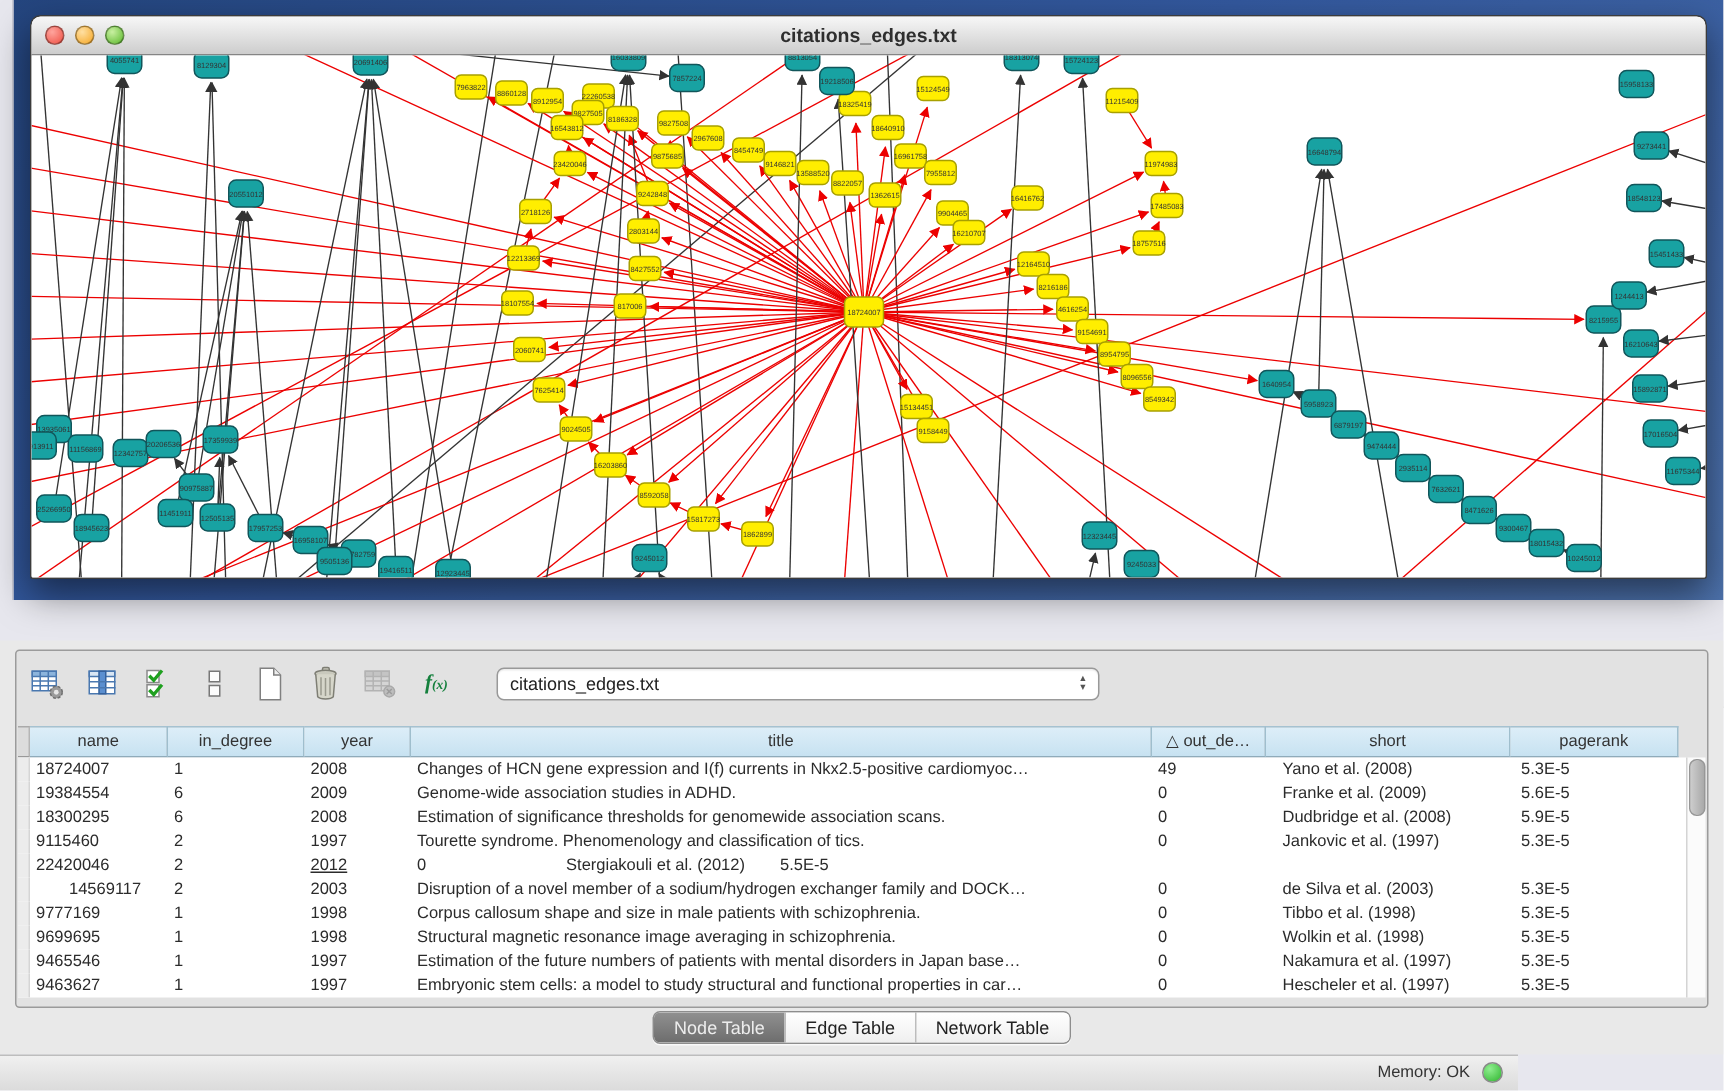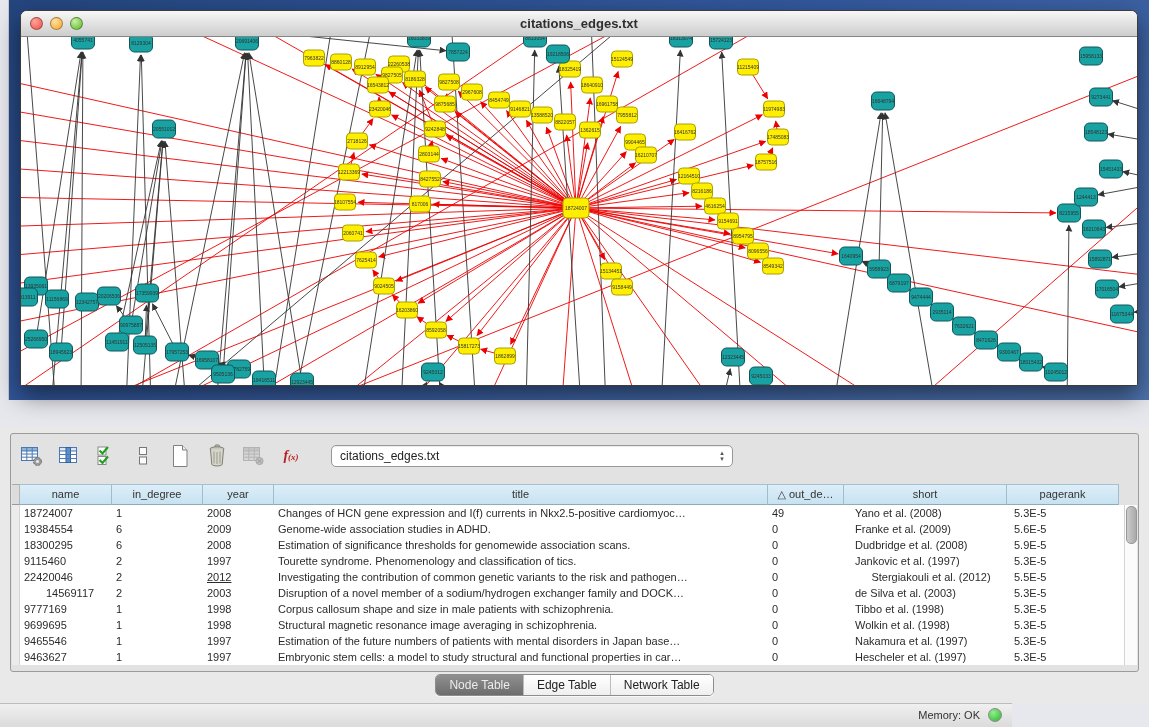--- a/index.html
+++ b/index.html
@@ -29,21 +29,21 @@
   .tpanel-title{position:absolute;left:14px;top:7px;font-size:12px;color:#333;}
   .float-btn{position:absolute;right:32px;top:6px;width:18px;height:16px;}
   .close-btn{position:absolute;right:10px;top:4px;width:16px;height:18px;font-size:14px;font-weight:bold;color:#1b1b1b;text-align:center;line-height:18px;}
 
   
   .tpanel-body{position:absolute;left:0;top:427px;width:1149px;height:276px;background:#e9e9e9;}
   .tcontainer{position:absolute;left:10px;top:6px;width:1127px;height:237px;
     background:#e2e2e2;border:1px solid #9b9b9b;border-radius:3px;}
   .toolbar{position:absolute;left:8px;top:6px;height:32px;display:flex;align-items:center;gap:11px;}
   .tool{width:26px;height:24px;display:flex;align-items:center;justify-content:center;}
-  .fx{font-family:"Liberation Serif",serif;font-style:italic;font-size:14px;color:#b91c1c;font-weight:bold;}
+  .fx{font-family:"Liberation Serif",serif;font-style:italic;font-size:14px;color:#15803d;font-weight:bold;}
   .fx small{font-size:9px;}
   .combo{margin-left:16px;width:392px;height:20px;background:#fff;border:1px solid #999;border-radius:5px;
     display:flex;align-items:center;position:relative;font-size:12px;color:#222;padding-left:8px;
     box-shadow:inset 0 1px 1px rgba(0,0,0,.08);}
   .stepper{position:absolute;right:4px;top:1px;width:12px;height:18px;display:flex;flex-direction:column;
     align-items:center;justify-content:center;color:#555;font-size:7px;line-height:6px;}
 
   .thead{position:absolute;left:1px;top:50px;height:21px;display:flex;}
   .gutter{width:8px;background:#dcdcdc;border-right:1px solid #b5b5b5;border-top:1px solid #aaa;border-bottom:1px solid #999;box-sizing:border-box;}
   .hc{box-sizing:border-box;background:linear-gradient(#ddeef8,#c7e2f1);border-right:1px solid #9fbecd;
@@ -802,21 +802,20 @@
           <div class="td" style="width: 494px;">Tourette syndrome. Phenomenology and classification of tics.</div>
           <div class="td" style="width: 76px;">0</div>
           <div class="td short-col" style="width: 163px;">Jankovic et al. (1997)</div>
           <div class="td pr-col" style="width: 112px;">5.3E-5</div>
         </div>
         <div class="tr">
           <div class="rg"></div>
           <div class="td" style="width: 92px;">22420046</div>
           <div class="td" style="width: 91px;">2</div>
           <div class="td" style="width: 71px; text-decoration: underline;">2012</div>
-          <div class="td" style="width: 494px;">Investigating the contribution of common genetic variants to the risk and pathogen…</div>
           <div class="td" style="width: 76px;">0</div>
           <div class="td short-col" style="width: 163px; text-align: center;">Stergiakouli et al. (2012)</div>
           <div class="td pr-col" style="width: 112px;">5.5E-5</div>
         </div>
         <div class="tr">
           <div class="rg"></div>
           <div class="td" style="width: 92px; padding-left: 26px;">14569117</div>
           <div class="td" style="width: 91px;">2</div>
           <div class="td" style="width: 71px;">2003</div>
           <div class="td" style="width: 494px;">Disruption of a novel member of a sodium/hydrogen exchanger family and DOCK…</div>

